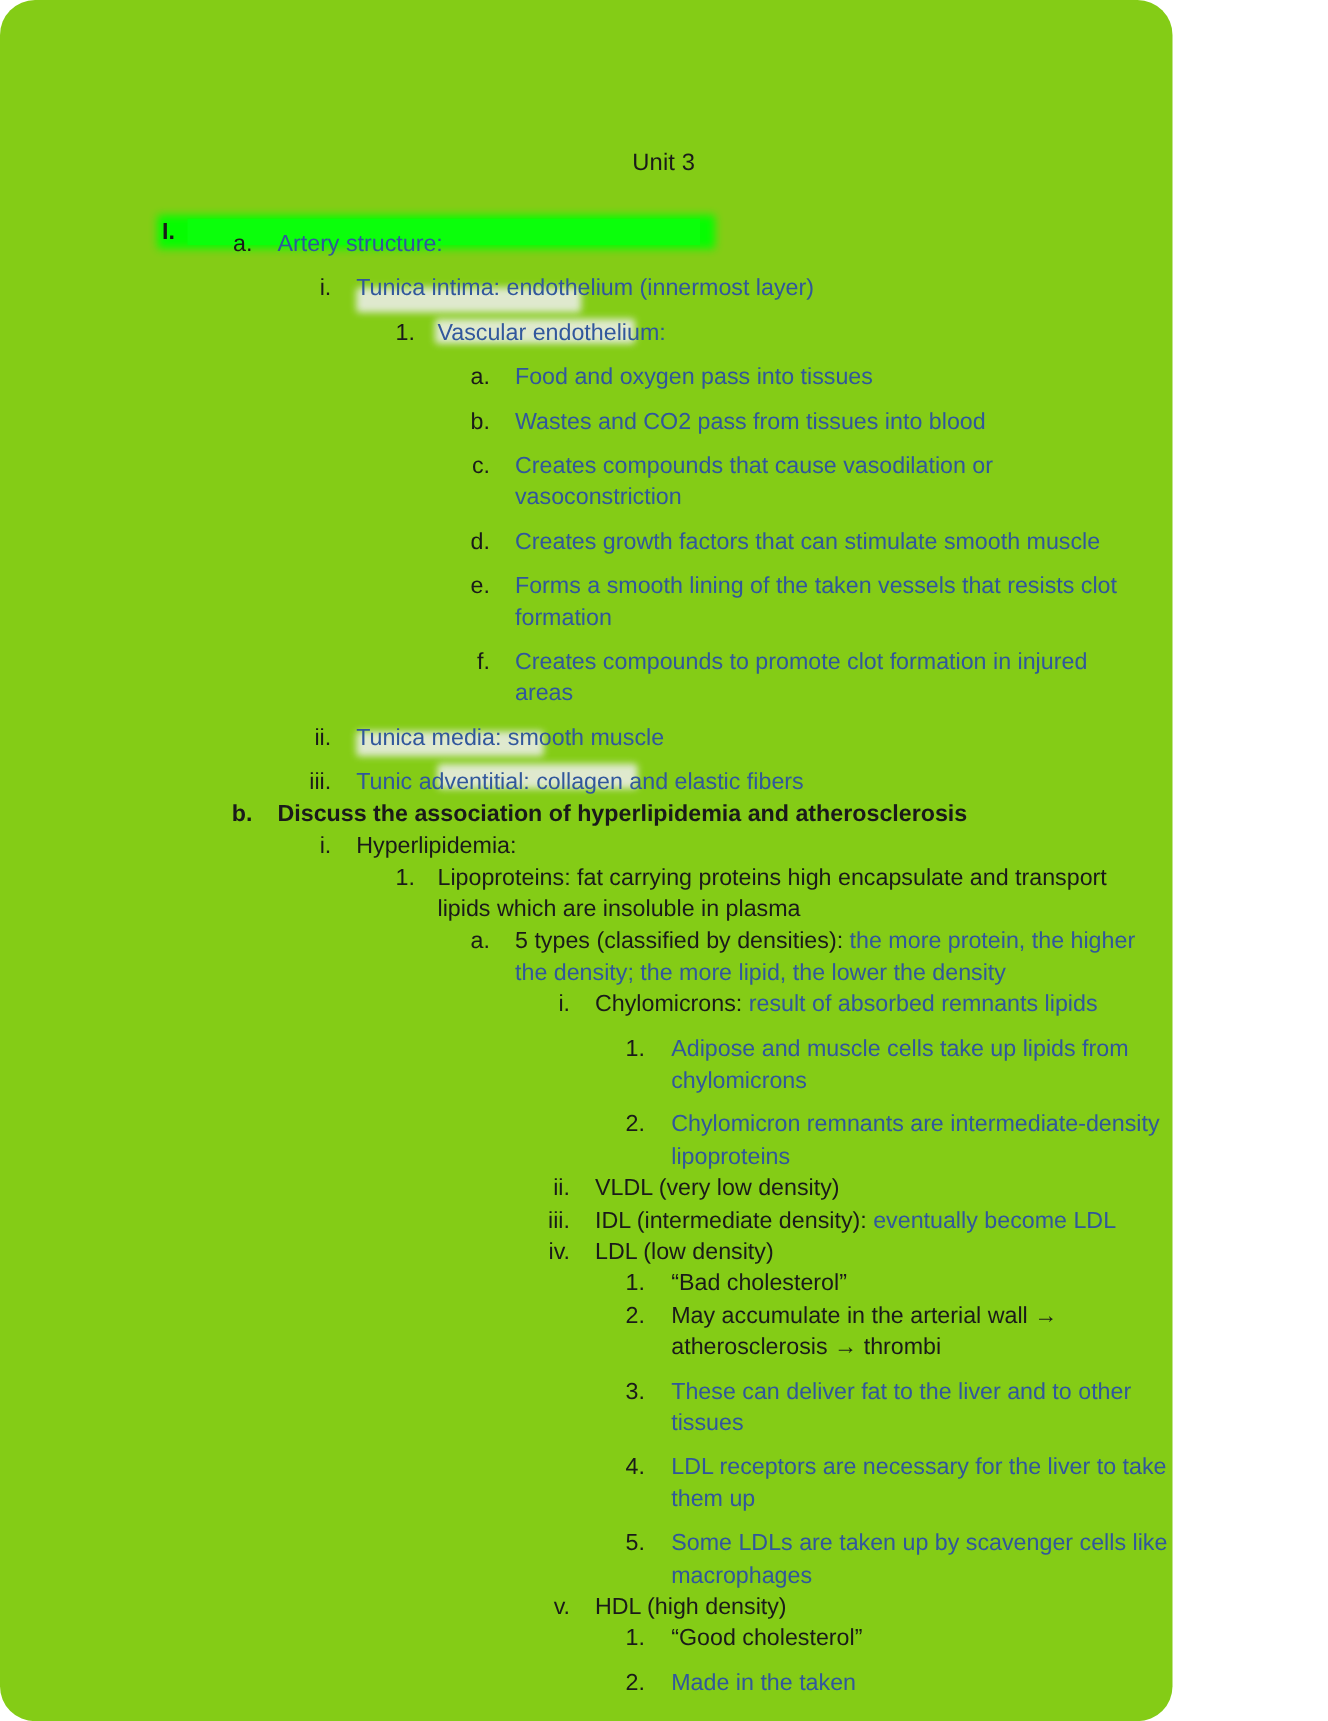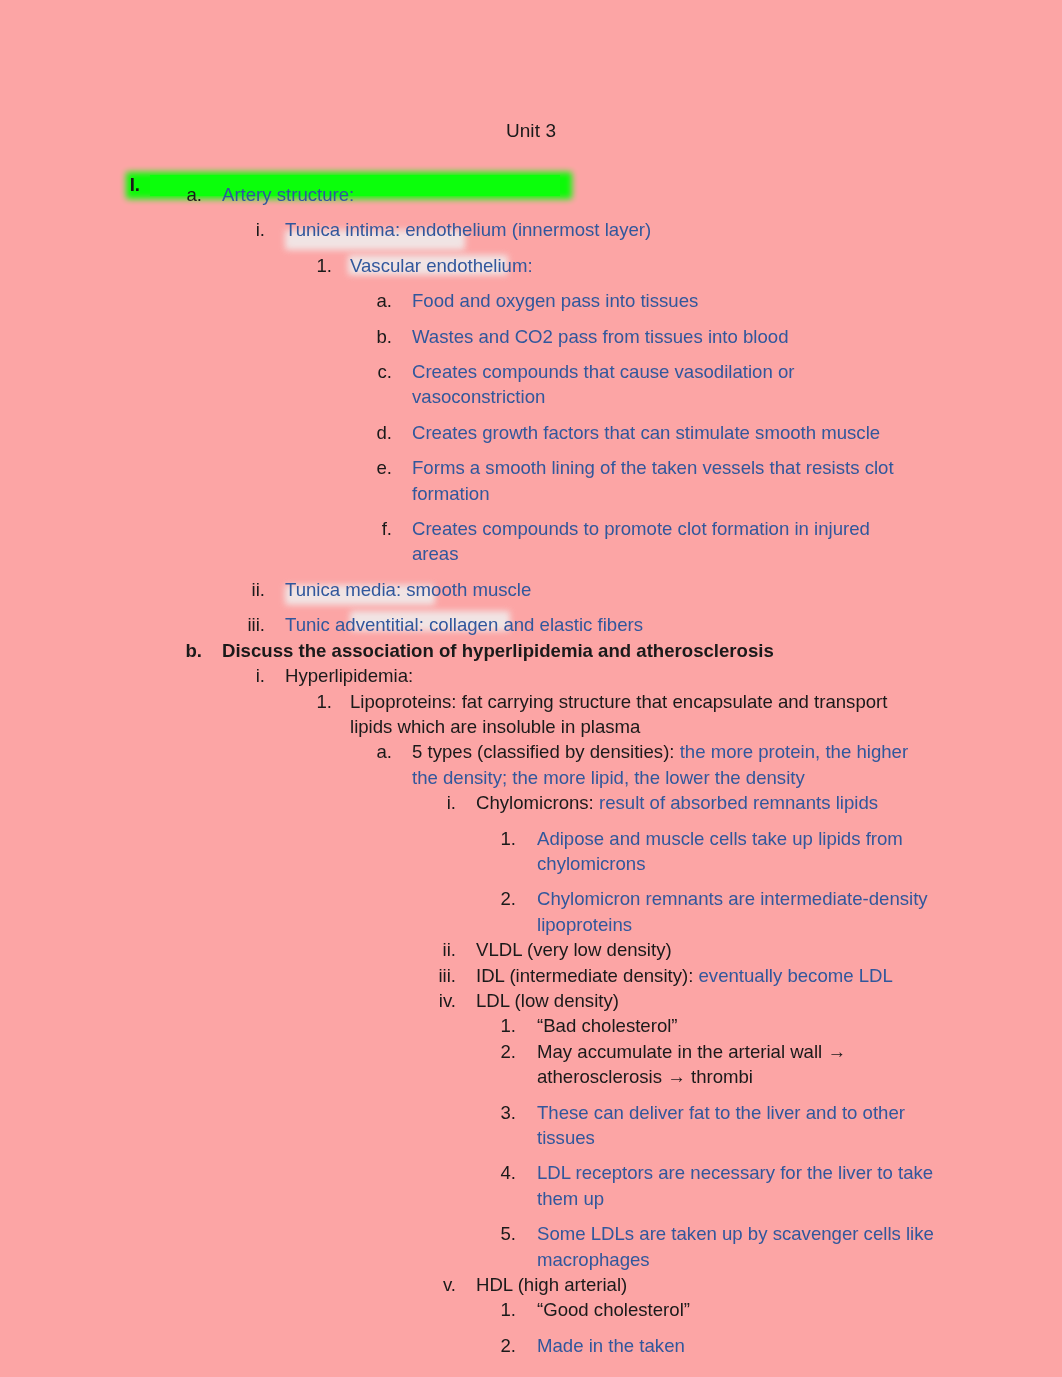--- a/index.html
+++ b/index.html
@@ -9,24 +9,25 @@
   }
   body {
     width: 1062px;
     height: 1377px;
     font-family: "Liberation Sans", sans-serif;
     position: relative;
     overflow: hidden;
   }
   .page {
     position: relative;
-    width: 1062px;
+    width: 938px;
     height: 1377px;
-    background: #fca5a5;
+    background: #84cc16;
     box-sizing: border-box;
+    border-radius: 28px;
   }
   .doc-title {
     position: absolute;
     top: 120px;
     left: 0;
     width: 1062px;
     text-align: center;
     font-family: "Liberation Sans", sans-serif;
     font-size: 19px;
     color: #1a1a1a;
@@ -191,21 +192,21 @@
       <div class="li lv2 w2 row-wrap">
         <span class="marker" style="font-weight: bold;">b.</span>
         <span class="body black bold">Discuss the association of hyperlipidemia and atherosclerosis</span>
       </div>
       <div class="li lv3 w3 row-wrap">
         <span class="marker">i.</span>
         <span class="body black">Hyperlipidemia:</span>
       </div>
       <div class="li lv4 w4 row-wrap">
         <span class="marker">1.</span>
-        <span class="body black">Lipoproteins: fat carrying structure that encapsulate and transport lipids which are insoluble in plasma</span>
+        <span class="body black">Lipoproteins: fat carrying proteins high encapsulate and transport lipids which are insoluble in plasma</span>
       </div>
       <div class="li lv5 w5 row-wrap">
         <span class="marker">a.</span>
         <span class="body"><span class="black">5 types (classified by densities): </span><span class="blue">the more protein, the higher the density; the more lipid, the lower the density</span></span>
       </div>
       <div class="li lv6 w6 row-wrap">
         <span class="marker">i.</span>
         <span class="body"><span class="black">Chylomicrons: </span><span class="blue">result of absorbed remnants lipids</span></span>
       </div>
       <div class="li lv7 w7 row-wrap">
@@ -243,21 +244,21 @@
       <div class="li lv7 w7 row-wrap">
         <span class="marker">4.</span>
         <span class="body blue">LDL receptors are necessary for the liver to take them up</span>
       </div>
       <div class="li lv7 w7 row-wrap">
         <span class="marker">5.</span>
         <span class="body blue">Some LDLs are taken up by scavenger cells like macrophages</span>
       </div>
       <div class="li lv6 w6 row-wrap">
         <span class="marker">v.</span>
-        <span class="body black">HDL (high arterial)</span>
+        <span class="body black">HDL (high density)</span>
       </div>
       <div class="li lv7 w7 row-wrap">
         <span class="marker">1.</span>
         <span class="body black">“Good cholesterol”</span>
       </div>
       <div class="li lv7 w7 row-wrap">
         <span class="marker">2.</span>
         <span class="body blue">Made in the taken</span>
       </div>
     </div>

